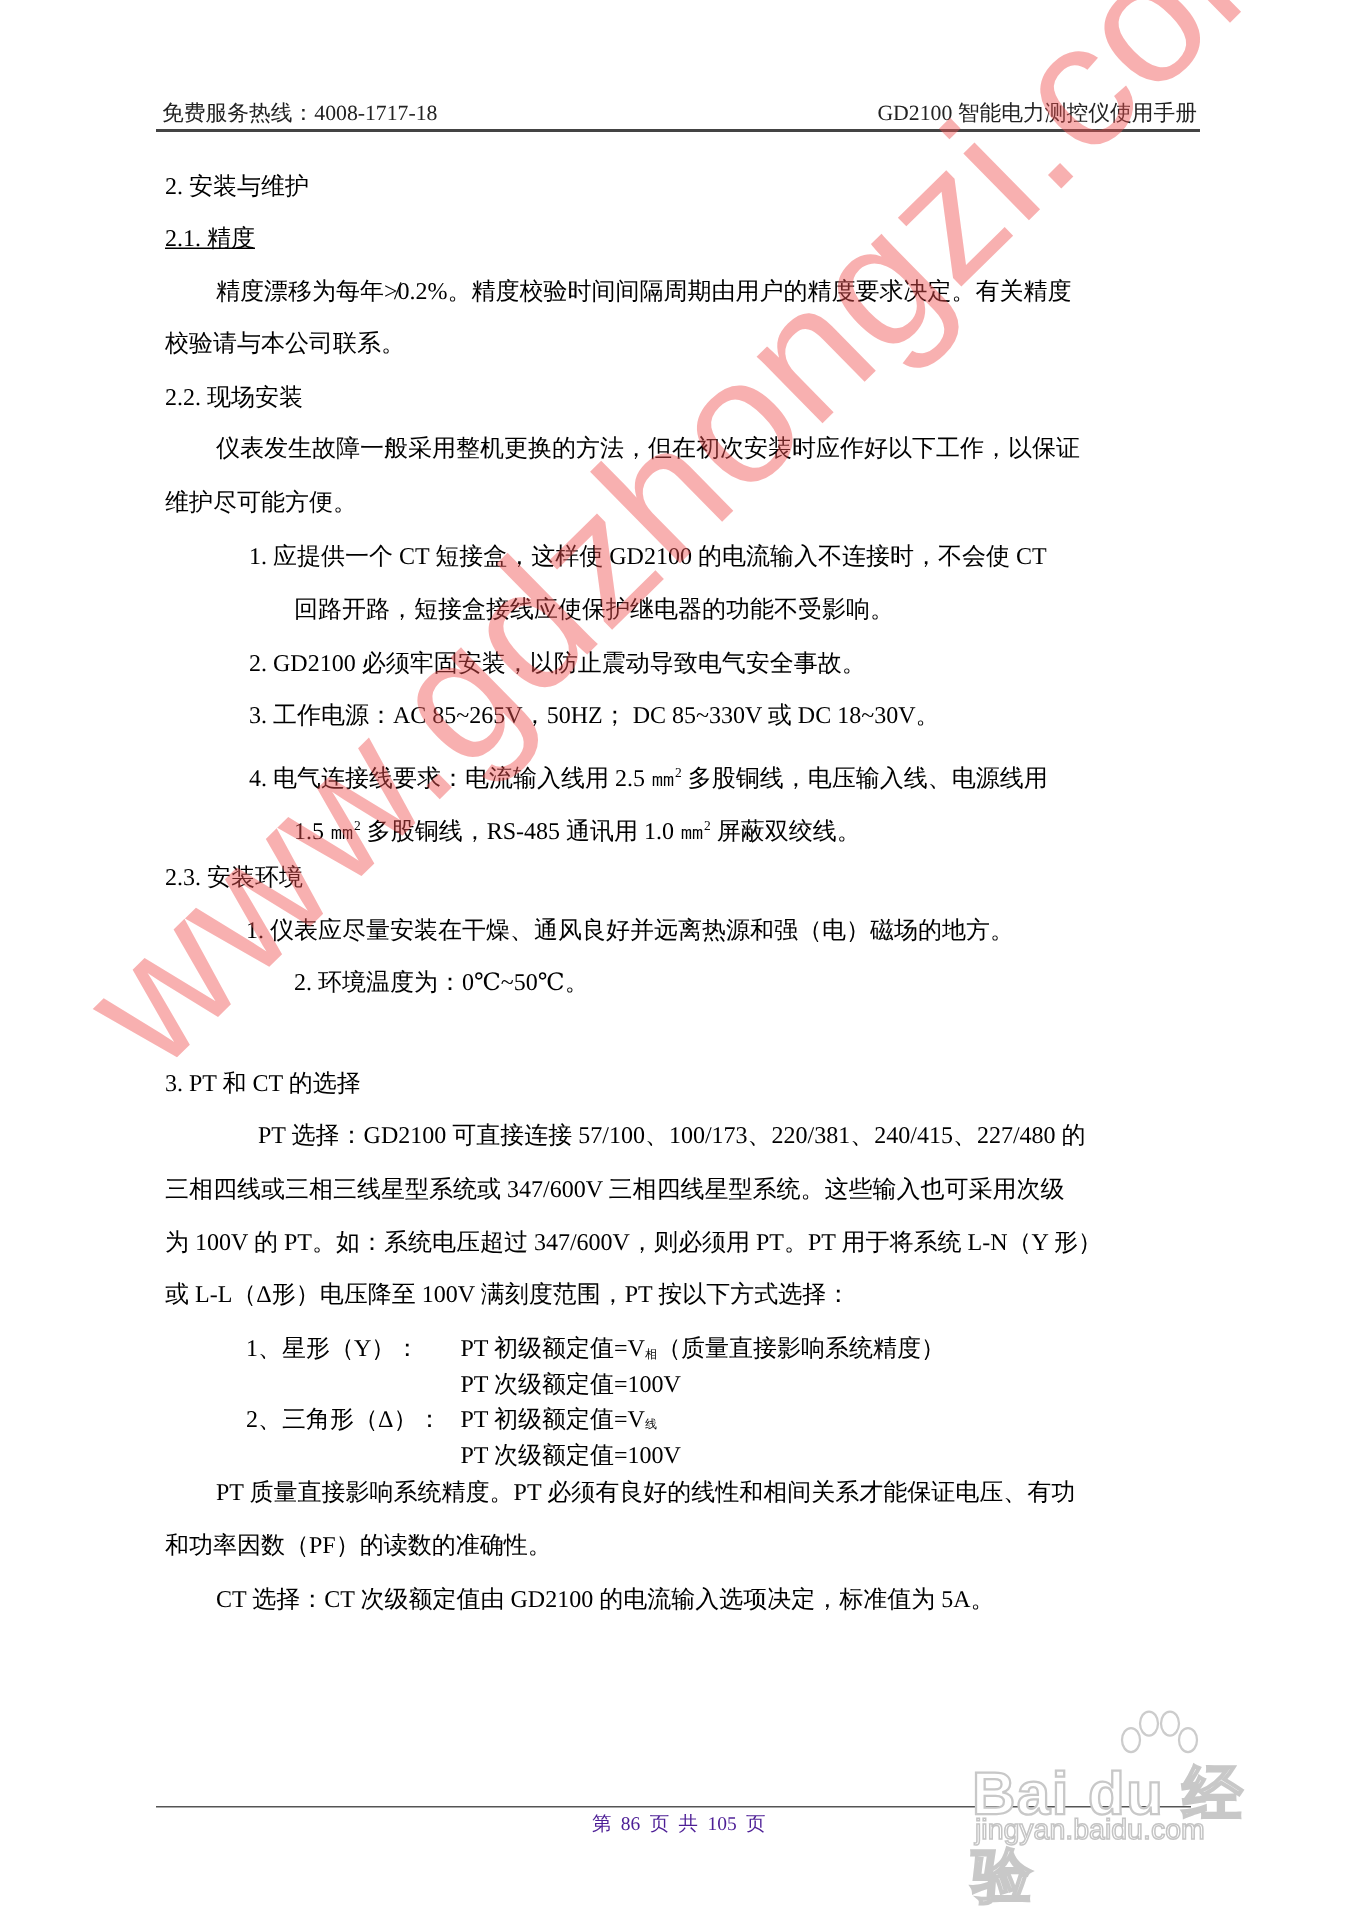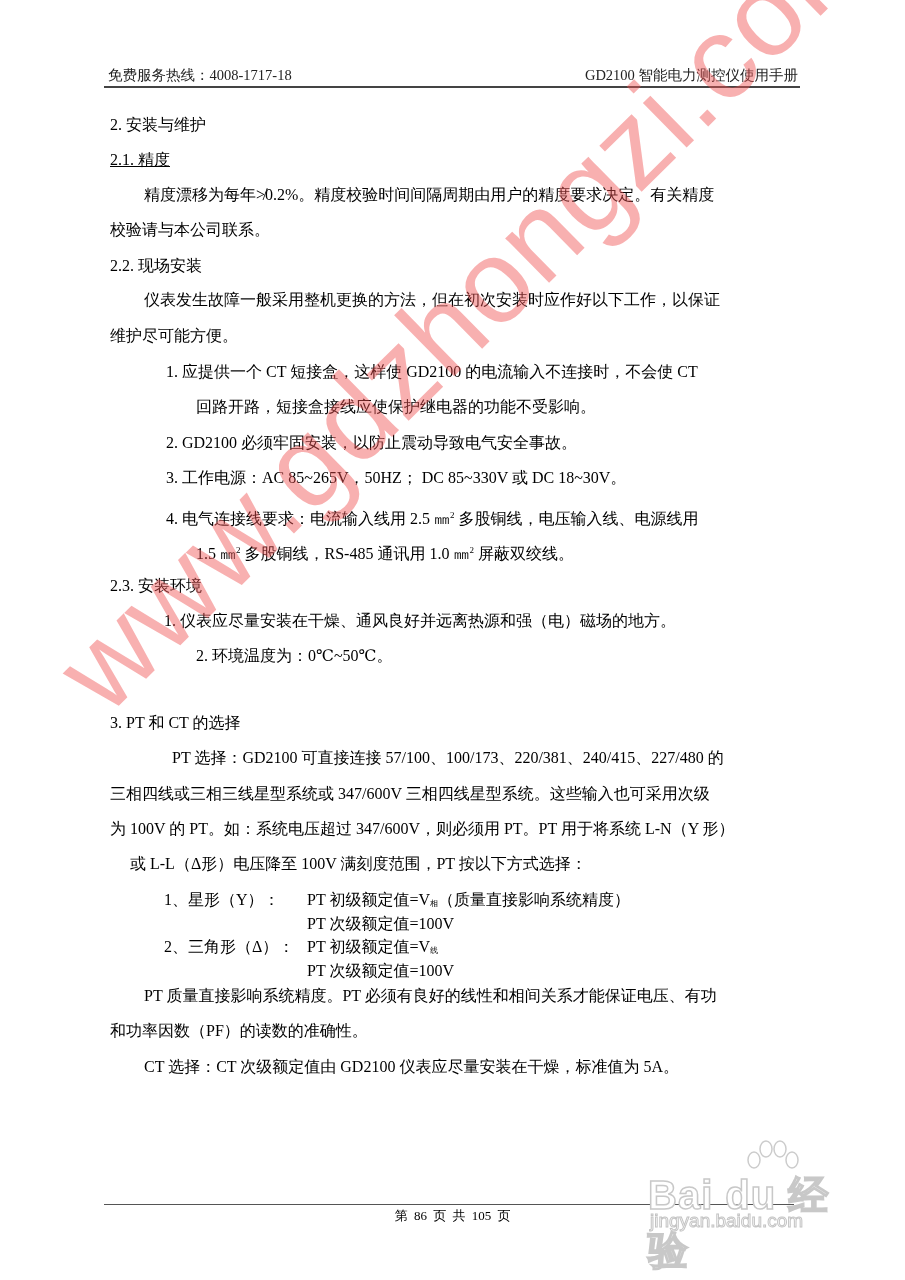--- a/index.html
+++ b/index.html
@@ -10,21 +10,21 @@
   .page { position: absolute; left: 0; top: 0; width: 905px; height: 1280px; }
   .hdr { position: absolute; left: 108px; top: 66px; width: 690px; height: 20px; font-size: 14.5px; color: #222; }
   .hdr .l { position: absolute; left: 0; top: 0; }
   .hdr .r { position: absolute; right: 0; top: 0; }
   .hdr-line { position: absolute; left: 104px; top: 86px; width: 696px; height: 2px; background: #444; }
   .ln { position: absolute; font-size: 16px; line-height: 20px; white-space: nowrap; color: #000000; }
   .h1 { font-size: 16px; }
   .sub { font-size: 8px; vertical-align: -1px; }
   .sup { font-size: 9px; vertical-align: 6px; }
   .ftr-line { position: absolute; left: 104px; top: 1204px; width: 690px; height: 1px; background: #555; }
-  .ftr { position: absolute; left: 0; width: 905px; top: 1207px; text-align: center; font-size: 13px; color: #000000; word-spacing: 3px; }
+  .ftr { position: absolute; left: 0; width: 905px; top: 1207px; text-align: center; font-size: 13px; color: #4c1d95; word-spacing: 3px; }
   .wm { position: absolute; left: 30px; top: 640px; transform-origin: 0 0; transform: rotate(-44.5deg);
         font-family: "Liberation Sans", "DejaVu Sans", sans-serif; font-size: 118px; color: rgba(240,80,80,0.45);
         white-space: nowrap; letter-spacing: 1px; pointer-events: none; }
   .baidu { position: absolute; left: 640px; top: 1140px; width: 230px; height: 90px; pointer-events: none; }
   .baidu .logo { position: absolute; left: 8px; top: 28px; font-family: "Liberation Sans", sans-serif; font-size: 40px; font-weight: bold;
         color: #ffffff; -webkit-text-stroke: 1.5px #c8c8c8; letter-spacing: 1px; }
   .baidu .url { position: absolute; left: 10px; top: 70px; font-family: "Liberation Sans", sans-serif; font-size: 19px; color: #fff;
         -webkit-text-stroke: 1px #c4c4c4; }
   .baidu .paw { position: absolute; left: 102px; top: 0; }
 </style>
@@ -60,36 +60,36 @@
   </div>
 
   <div class="ln h1" style="left:110px; top:576px;">2.3.      安装环境</div>
   <div class="ln" style="left:164px; top:611px;">1.  仪表应尽量安装在干燥、通风良好并远离热源和强（电）磁场的地方。</div>
   <div class="ln" style="left:164px; top:646px;margin-left:32px;">2.  环境温度为：0℃~50℃。</div>
 
   <div class="ln h1" style="left:110px; top:713px;">3.   PT 和 CT 的选择</div>
   <div class="ln" style="left:172px; top:748px;">PT 选择：GD2100 可直接连接 57/100、100/173、220/381、240/415、227/480 的</div>
   <div class="ln" style="left:110px; top:784px;">三相四线或三相三线星型系统或 347/600V 三相四线星型系统。这些输入也可采用次级</div>
   <div class="ln" style="left:110px; top:819px;">为 100V 的 PT。如：系统电压超过 347/600V，则必须用 PT。PT 用于将系统 L-N（Y 形）</div>
-  <div class="ln" style="left:110px; top:854px;margin-left:20px;">或 L-L（Δ形）电压降至 100V 满刻度范围，PT 按以下方式选择：</div>
+  <div class="ln" style="left:110px; top:854px;">或 L-L（Δ形）电压降至 100V 满刻度范围，PT 按以下方式选择：</div>
 
   <div class="ln" style="left:164px; top:890px;">1、星形（Y）：</div>
   <div class="ln" style="left:307px; top:890px;">
     <span>PT 初级额定值=V</span><span class="sub">相</span><span>（质量直接影响系统精度）</span>
   </div>
   <div class="ln" style="left:307px; top:914px;">PT 次级额定值=100V</div>
   <div class="ln" style="left:164px; top:937px;">2、三角形（Δ）：</div>
   <div class="ln" style="left:307px; top:937px;">
     <span>PT 初级额定值=V</span><span class="sub">线</span>
   </div>
   <div class="ln" style="left:307px; top:961px;">PT 次级额定值=100V</div>
 
   <div class="ln" style="left:144px; top:986px;">PT 质量直接影响系统精度。PT 必须有良好的线性和相间关系才能保证电压、有功</div>
   <div class="ln" style="left:110px; top:1021px;">和功率因数（PF）的读数的准确性。</div>
-  <div class="ln" style="left:144px; top:1057px;">CT 选择：CT 次级额定值由 GD2100 仪表应尽量安装在干燥，标准值为 5A。</div>
+  <div class="ln" style="left:144px; top:1057px;">CT 选择：CT 次级额定值由 GD2100 的电流输入选项决定，标准值为 5A。</div>
 
   <div class="ftr-line"></div>
   <div class="ftr">第 86 页 共 105 页</div>
 
   <div class="wm">www.gdzhongzi.com</div>
 
   <div class="baidu">
     <svg class="paw" width="60" height="40" viewBox="0 0 60 40">
       <g fill="#fff" stroke="#cccccc" stroke-width="1.5">
         <ellipse cx="12" cy="20" rx="6" ry="8"></ellipse>

